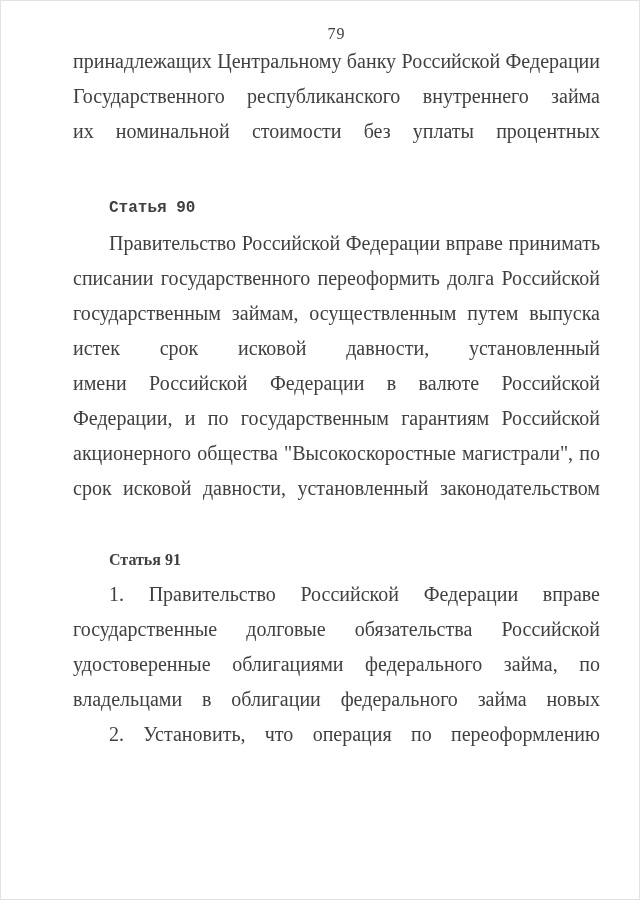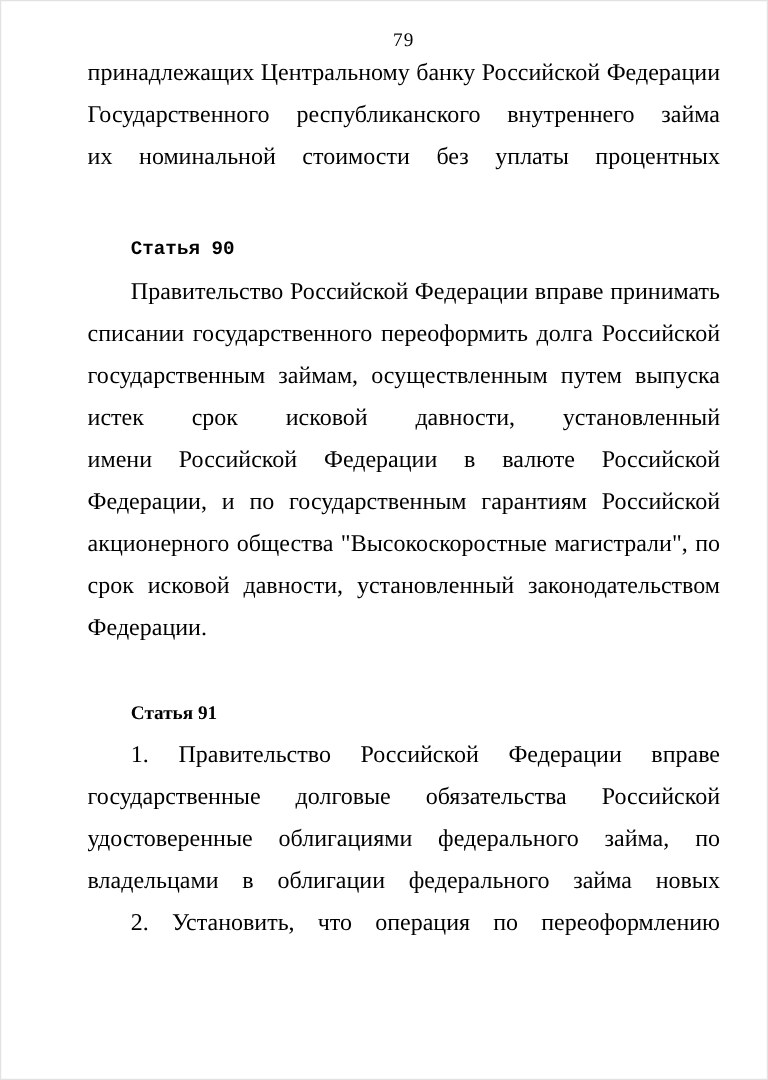--- a/index.html
+++ b/index.html
@@ -7,21 +7,21 @@
     padding: 0;
     background: #ffffff;
   }
   .page {
     position: relative;
     width: 640px;
     height: 900px;
     background: #ffffff;
     box-shadow: inset 0 0 0 1px #e2e2e2;
     font-family: "Liberation Serif", "DejaVu Serif", serif;
-    color: #000000;
+    color: #404040;
     overflow: hidden;
   }
   .document-body {
     position: absolute;
     top: 24px;
     left: 73px;
     width: 527px;
   }
   .page-number {
     text-align: center;
@@ -73,21 +73,20 @@
       <div class="heading" style="margin-top: 42px; font-family: Liberation Mono, monospace;">Статья 90</div>
       <div class="paragraph">
         <div class="line indent">Правительство Российской Федерации вправе принимать решения о</div>
         <div class="line">списании государственного переоформить долга Российской Федерации по</div>
         <div class="line">государственным займам, осуществленным путем выпуска ценных бумаг от</div>
         <div class="line">истек срок исковой давности, установленный законодательством Российской</div>
         <div class="line">имени Российской Федерации в валюте Российской Федерации, по которым</div>
         <div class="line">Федерации, и по государственным гарантиям Российской Федерации,</div>
         <div class="line">акционерного общества "Высокоскоростные магистрали", по которым истек</div>
         <div class="line">срок исковой давности, установленный законодательством Российской</div>
-        <div class="line last">Федерации.</div>
       </div>
       <div class="heading" style="margin-top: 36px;">Статья 91</div>
       <div class="paragraph">
         <div class="line indent">1. Правительство Российской Федерации вправе переоформить</div>
         <div class="line">государственные долговые обязательства Российской Федерации,</div>
         <div class="line">удостоверенные облигациями федерального займа, по согласованию с их</div>
         <div class="line last">владельцами в облигации федерального займа новых выпусков.</div>
       </div>
       <div class="paragraph">
         <div class="line indent">2. Установить, что операция по переоформлению облигаций</div>

